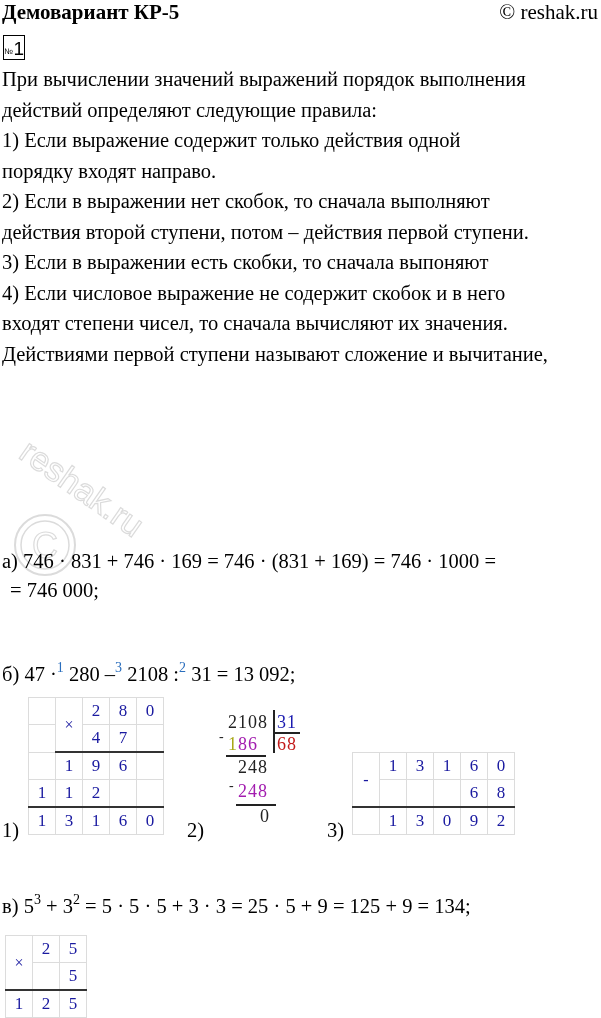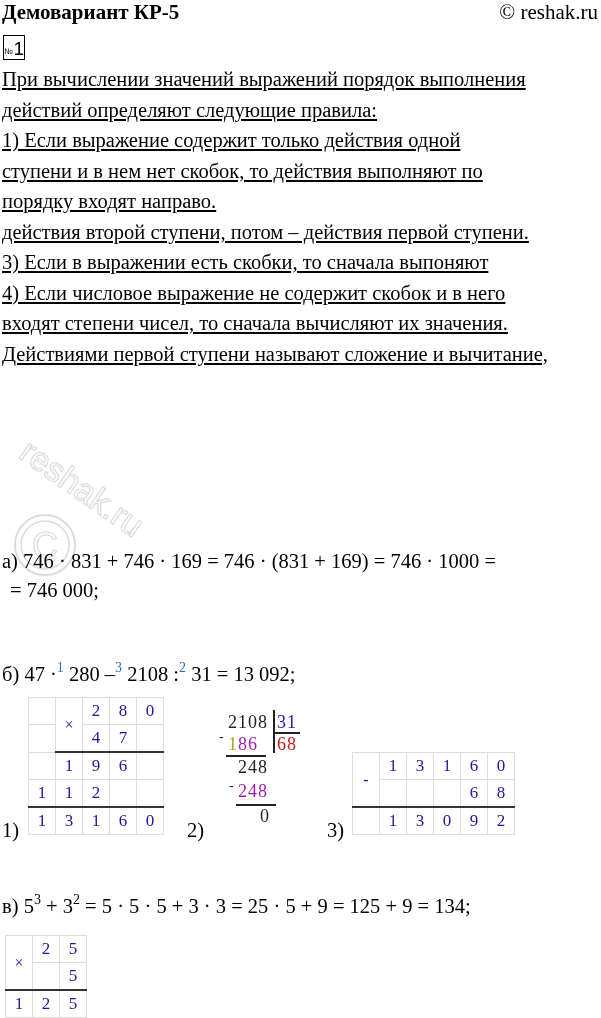--- a/index.html
+++ b/index.html
@@ -60,26 +60,26 @@
   <span class="n">1</span>
 </div>
 
 <svg class="abs wm" viewBox="0 0 180 150">
   <circle cx="55" cy="105" r="30" fill="none" stroke="#999" stroke-width="2"></circle>
   <circle cx="55" cy="105" r="24" fill="none" stroke="#999" stroke-width="1.5"></circle>
   <text x="42" y="118" font-size="36" fill="none" stroke="#999" stroke-width="1.2" font-family="Liberation Sans, sans-serif">C</text>
   <text x="20" y="40" font-size="34" fill="none" stroke="#999" stroke-width="1.2" font-family="Liberation Sans, sans-serif" transform="rotate(35 60 40)">reshak.ru</text>
 </svg>
 
-<div class="abs para" style="top:64px;text-decoration:underline;">
+<div class="abs para" style="top:64px;">
   <div>При вычислении значений выражений порядок выполнения</div>
   <div>действий определяют следующие правила:</div>
   <div>1) Если выражение содержит только действия одной</div>
-  <div>ступени и в нем нет скобок, то действия выполняют по</div>
   <div>порядку входят направо.</div>
+  <div>2) Если в выражении нет скобок, то сначала выполняют</div>
   <div>действия второй ступени, потом – действия первой ступени.</div>
   <div>3) Если в выражении есть скобки, то сначала выпоняют</div>
   <div>4) Если числовое выражение не содержит скобок и в него</div>
   <div>входят степени чисел, то сначала вычисляют их значения.</div>
   <div>Действиями первой ступени называют сложение и вычитание,</div>
 </div>
 
 <div class="abs line" style="top:549px;text-align:right;">а) 746 · 831 + 746 · 169 = 746 · (831 + 169) = 746 · 1000 =</div>
 <div class="abs line" style="top:578px;margin-left:8px;">= 746 000;</div>
 

